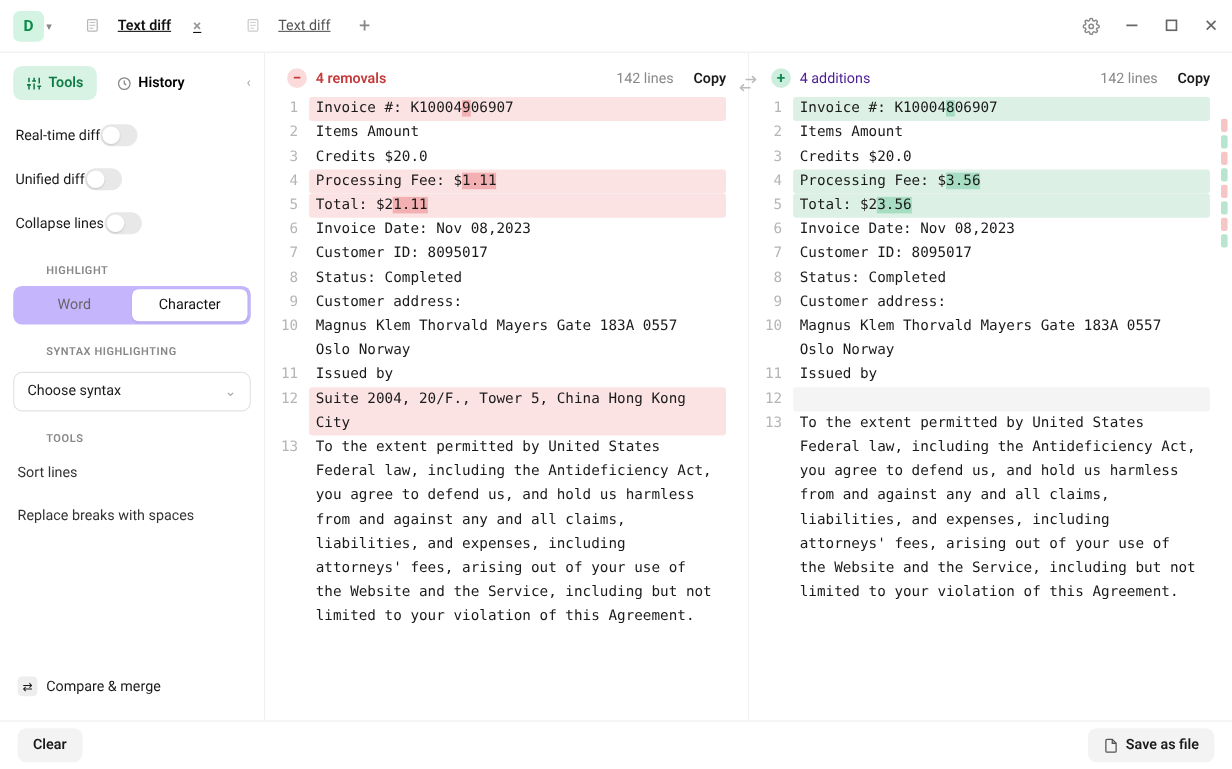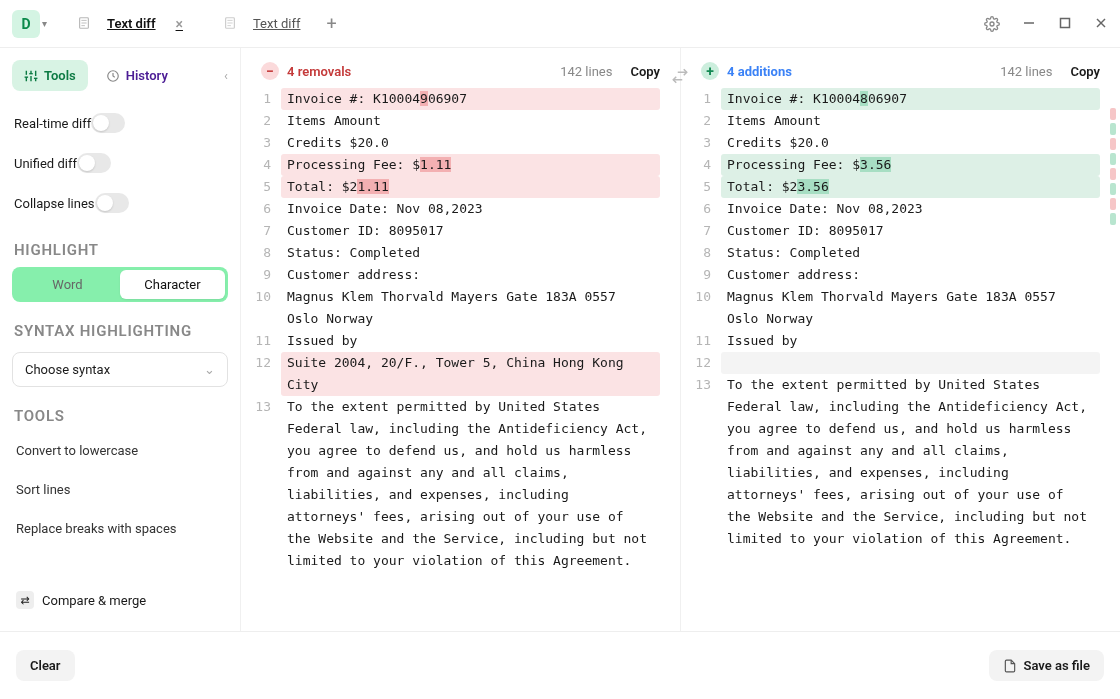--- a/index.html
+++ b/index.html
@@ -11,68 +11,68 @@
 .tab.active { color:#111; font-weight:600; }
 .tab-icon { width:14px; height:14px; opacity:.6; }
 .tab-close { color:#999; font-size:14px; margin-left:4px; }
 .newtab { margin-left:16px; color:#888; font-size:18px; }
 .win-controls { margin-left:auto; display:flex; gap:22px; color:#777; }
 .win-controls span { cursor:pointer; }
 
 .main { flex:1; display:flex; min-height:0; }
 .sidebar { width:240px; padding:12px; display:flex; flex-direction:column; gap:4px; overflow:hidden; }
 .tabs-row { display:flex; align-items:center; gap:6px; }
-.tool-tab { display:flex; align-items:center; gap:6px; padding:8px 12px; border-radius:8px; font-weight:600; color:#4c1d95; }
+.tool-tab { display:flex; align-items:center; gap:6px; padding:8px 12px; border-radius:8px; font-weight:600; color:#000000; }
 .tool-tab.active { background:#d8f3e4; color:#0c7a43; }
 .collapse-icon { margin-left:auto; color:#aaa; cursor:pointer; }
 
 .opt-row { display:flex; align-items:center; justify-content:flex-start; padding:8px 2px; }
 .toggle { width:34px; height:20px; background:#e8e8e8; border-radius:10px; position:relative; }
 .toggle::after { content:""; position:absolute; width:16px; height:16px; background:#fff; border-radius:50%; top:2px; left:2px; box-shadow:0 1px 2px rgba(0,0,0,.15); }
 
-.section-label { font-size:15px; letter-spacing:.05em; color:#888; font-weight:600; margin-top:10px; padding:6px 2px 4px; }
-.seg { display:flex; background:#86efac; border-radius:8px; padding:3px; }
+.section-label { font-size:10px; letter-spacing:.05em; color:#888; font-weight:600; margin-top:10px; padding:6px 2px 4px;margin-left:28px; }
+.seg { display:flex; background:#c4b5fd; border-radius:8px; padding:3px; }
 .seg div { flex:1; text-align:center; padding:7px 0; border-radius:6px; color:#666; cursor:pointer; }
 .seg div.active { background:#fff; color:#111; box-shadow:0 1px 2px rgba(0,0,0,.08); }
 
 .select { border:1px solid #e2e2e2; border-radius:8px; padding:9px 12px; display:flex; justify-content:space-between; align-items:flex-start; margin-top:4px; }
 
 .tool-item { padding:10px 4px; color:#333; cursor:pointer; }
 .compare { margin-top:auto; display:flex; align-items:center; gap:8px; padding:10px 4px; }
 .compare .ic { width:18px; height:18px; background:#eee; border-radius:4px; display:flex; align-items:center; justify-content:center; font-size:11px; }
 
 .panes { flex:1; display:flex; min-width:0; position:relative; }
 .pane { flex:1; min-width:0; display:flex; flex-direction:column; border-left:1px solid #f0f0f0; }
 .pane-header { display:flex; align-items:center; padding:14px 20px 8px 20px; gap:8px; }
 .badge-circle { width:18px; height:18px; border-radius:50%; display:flex; align-items:center; justify-content:center; font-size:14px; font-weight:700; line-height:1; }
 .rem .badge-circle { background:#fbdadb; color:#c43a3a; }
 .add .badge-circle { background:#cceedd; color:#148a54; }
 .rem .count-label { color:#c43a3a; font-weight:600; }
-.add .count-label { color:#3b82f6; font-weight:700; }
+.add .count-label { color:#4c1d95; font-weight:400; }
 .line-count { color:#888; margin-left:auto; }
 .copy-btn { font-weight:600; margin-left:10px; cursor:pointer; }
 
 .pane-body { flex:1; overflow:hidden; padding:0 20px 0 0; }
 .code-line { display:flex; font-family:ui-monospace,Menlo,Consolas,monospace; font-size:13px; line-height:22px; }
 .ln { width:40px; text-align:right; padding-right:10px; color:#b5b5b5; user-select:none; flex-shrink:0; }
 .txt { flex:1; padding:0 6px; white-space:pre-wrap; word-break:break-word; border-radius:3px; }
 .del-line .txt { background:#fbe3e4; }
 .add-line .txt { background:#ddf0e6; }
 .empty-line .txt { background:#f4f4f4; }
 .hl-del { background:#f3b0b2; }
 .hl-add { background:#a7dec3; }
 
 .swap { position:absolute; left:50%; top:16px; transform:translateX(-50%); width:24px; height:24px; color:#bbb; display:flex; align-items:center; justify-content:center; cursor:pointer; }
 
 .minimap { position:absolute; right:4px; top:60px; width:6px; display:flex; flex-direction:column; gap:3px; }
 .minimap span { display:block; width:6px; height:12px; border-radius:2px; }
 .minimap .r { background:#f6c6c7; }
 .minimap .g { background:#b8e5cf; }
 
-.footer { height:68px; border-top:1px solid #eee; display:flex; align-items:center; padding:12px 16px; gap:10px; }
+.footer { height:44px; border-top:1px solid #eee; display:flex; align-items:center; padding:12px 16px; gap:10px; }
 .btn { padding:8px 14px; border-radius:8px; background:#f3f3f3; font-weight:600; cursor:pointer; display:flex; align-items:center; gap:6px; }
 .footer-spacer { flex:1; }
 
 svg { display:block; }
 </style>
 </head>
 <body>
 
 <div class="titlebar">
   <div class="app-icon">
@@ -174,21 +174,20 @@
       <div class="active">Character</div>
     </div>
 
     <div class="section-label">SYNTAX HIGHLIGHTING</div>
     <div class="select">
       <span>Choose syntax</span>
       <span style="color:#aaa">⌄</span>
     </div>
 
     <div class="section-label">TOOLS</div>
-    <div class="tool-item">Convert to lowercase</div>
     <div class="tool-item">Sort lines</div>
     <div class="tool-item">Replace breaks with spaces</div>
 
     <div class="compare">
       <div class="ic">⇄</div>
       <span>Compare &amp; merge</span>
     </div>
   </div>
 
   <div class="panes">

